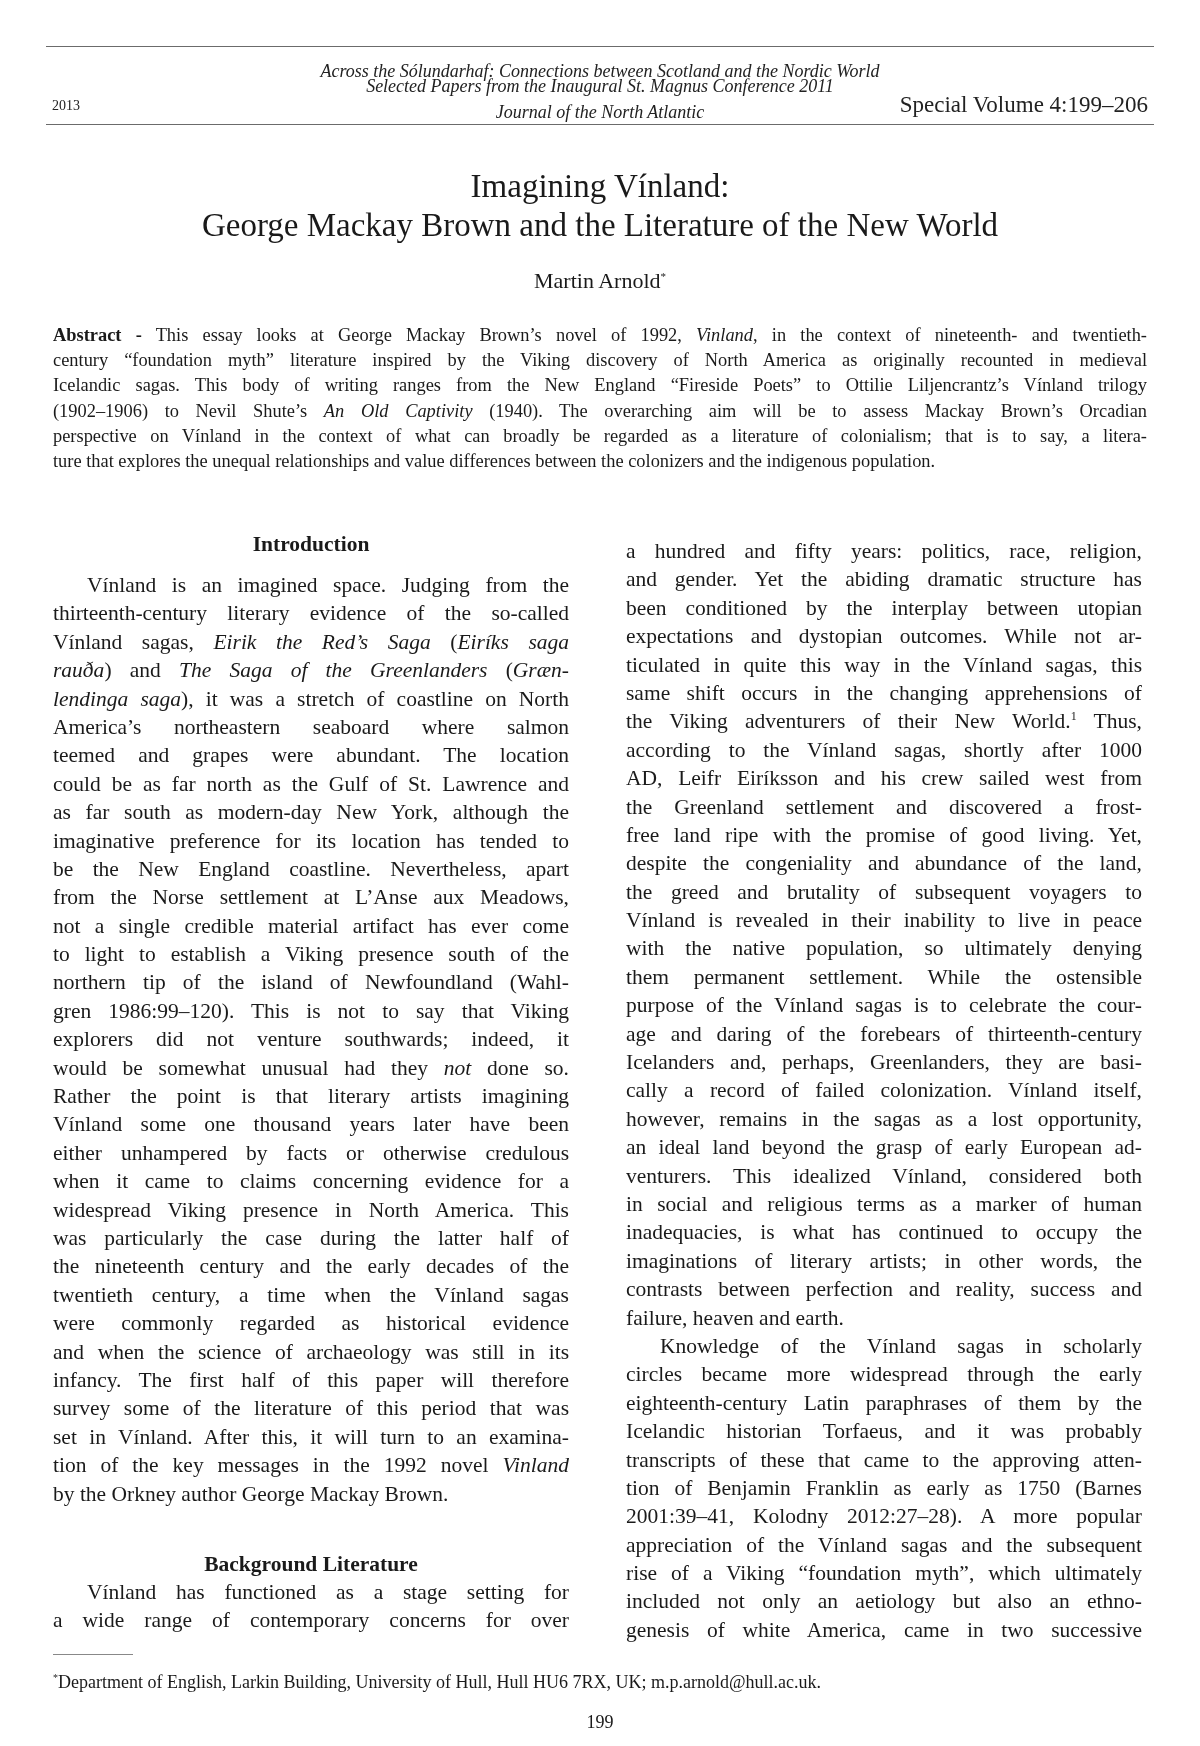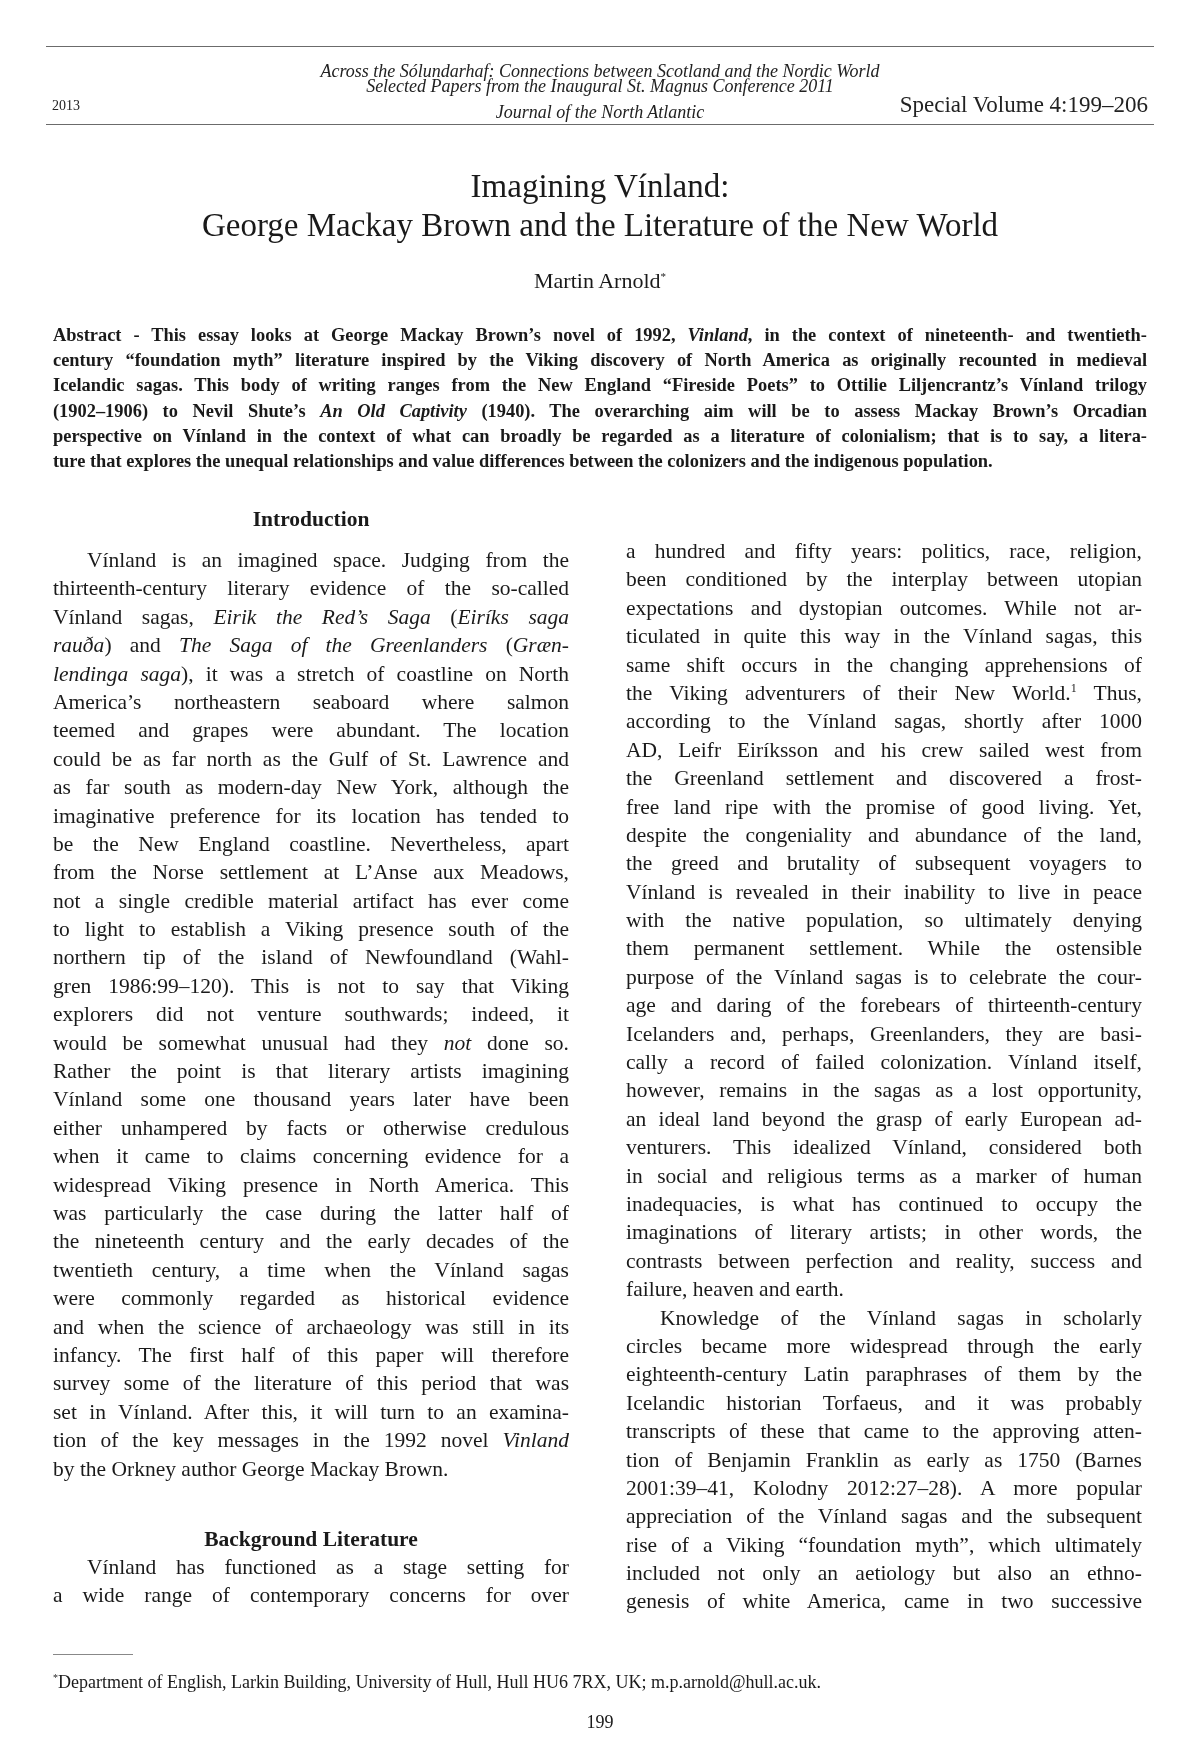--- a/index.html
+++ b/index.html
@@ -8,21 +8,21 @@
   .rule { position: absolute; background: #6b6b6b; height: 1px; }
   .hdr-center { position: absolute; left: 0; width: 1200px; text-align: center;
                 font-style: italic; font-size: 18px; line-height: 22px; color: #222; }
   .hdr-year { position: absolute; left: 52px; top: 98px; font-size: 14px; color: #222; }
   .hdr-vol { position: absolute; right: 52px; top: 92px; font-size: 23px; color: #222; }
   .title { position: absolute; left: 0; width: 1200px; text-align: center; font-weight: normal;
            font-size: 33px; line-height: 44px; color: #1a1a1a; }
   .author { position: absolute; left: 0; width: 1200px; text-align: center; top: 268px; font-size: 22px; }
   .author sup { font-size: 11px; }
   .abstract { position: absolute; left: 53px; width: 1094px; top: 323px; font-size: 18.4px; line-height: 25.2px; }
-  .abstract .line { display: block; text-align: justify; text-align-last: justify; white-space: nowrap; font-weight: bold; }
+  .abstract .line { display: block; text-align: justify; text-align-last: justify; white-space: nowrap; }
   .abstract .line.last { text-align-last: left; }
   .col { position: absolute; width: 516px; }
   .col.left { left: 53px; }
   .col.right { left: 626px; }
   .body-line { display: block; font-size: 21.5px; line-height: 28.4px; height: 28.4px;
                text-align: justify; text-align-last: justify; white-space: nowrap; }
   .body-line.indent { padding-left: 34px; }
   .body-line.last { text-align-last: left; }
   .heading { display: block; text-align: center; font-weight: bold; font-size: 21.5px; line-height: 28px; }
   .fn-rule { position: absolute; left: 53px; top: 1654px; width: 80px; height: 1px; background: #888; }
@@ -52,21 +52,21 @@
 
 <div class="abstract" id="abstract">
     <span class="line"><b>Abstract -</b> This essay looks at George Mackay Brown’s novel of 1992, <i>Vinland</i>, in the context of nineteenth- and twentieth-</span>
     <span class="line">century “foundation myth” literature inspired by the Viking discovery of North America as originally recounted in medieval</span>
     <span class="line">Icelandic sagas. This body of writing ranges from the New England “Fireside Poets” to Ottilie Liljencrantz’s Vínland trilogy</span>
     <span class="line">(1902–1906) to Nevil Shute’s <i>An Old Captivity</i> (1940). The overarching aim will be to assess Mackay Brown’s Orcadian</span>
     <span class="line">perspective on Vínland in the context of what can broadly be regarded as a literature of colonialism; that is to say, a litera-</span>
     <span class="line last">ture that explores the unequal relationships and value differences between the colonizers and the indigenous population.</span>
   </div>
 
-<div class="col left" style="top:505px;">
+<div class="col left" style="top:530px;">
   <span class="heading">Introduction</span>
   <div id="intro-lines" style="margin-top:13px;">
       <span class="body-line indent">Vínland is an imagined space. Judging from the</span>
       <span class="body-line">thirteenth-century literary evidence of the so-called</span>
       <span class="body-line">Vínland sagas, <i>Eirik the Red’s Saga</i> (<i>Eiríks saga</i></span>
       <span class="body-line"><i>rauða</i>) and <i>The Saga of the Greenlanders</i> (<i>Græn-</i></span>
       <span class="body-line"><i>lendinga saga</i>), it was a stretch of coastline on North</span>
       <span class="body-line">America’s northeastern seaboard where salmon</span>
       <span class="body-line">teemed and grapes were abundant. The location</span>
       <span class="body-line">could be as far north as the Gulf of St. Lawrence and</span>
@@ -99,20 +99,21 @@
   <span class="heading" style="margin-top:42px;">Background Literature</span>
   <div id="bg-lines" style="">
       <span class="body-line indent">Vínland has functioned as a stage setting for</span>
       <span class="body-line">a wide range of contemporary concerns for over</span>
     </div>
 </div>
 
 <div class="col right" style="top:537px;">
   <div id="r-p1">
       <span class="body-line">a hundred and fifty years: politics, race, religion,</span>
+      <span class="body-line">and gender. Yet the abiding dramatic structure has</span>
       <span class="body-line">been conditioned by the interplay between utopian</span>
       <span class="body-line">expectations and dystopian outcomes. While not ar-</span>
       <span class="body-line">ticulated in quite this way in the Vínland sagas, this</span>
       <span class="body-line">same shift occurs in the changing apprehensions of</span>
       <span class="body-line">the Viking adventurers of their New World.<sup class="fn">1</sup> Thus,</span>
       <span class="body-line">according to the Vínland sagas, shortly after 1000</span>
       <span class="body-line">AD, Leifr Eiríksson and his crew sailed west from</span>
       <span class="body-line">the Greenland settlement and discovered a frost-</span>
       <span class="body-line">free land ripe with the promise of good living. Yet,</span>
       <span class="body-line">despite the congeniality and abundance of the land,</span>

